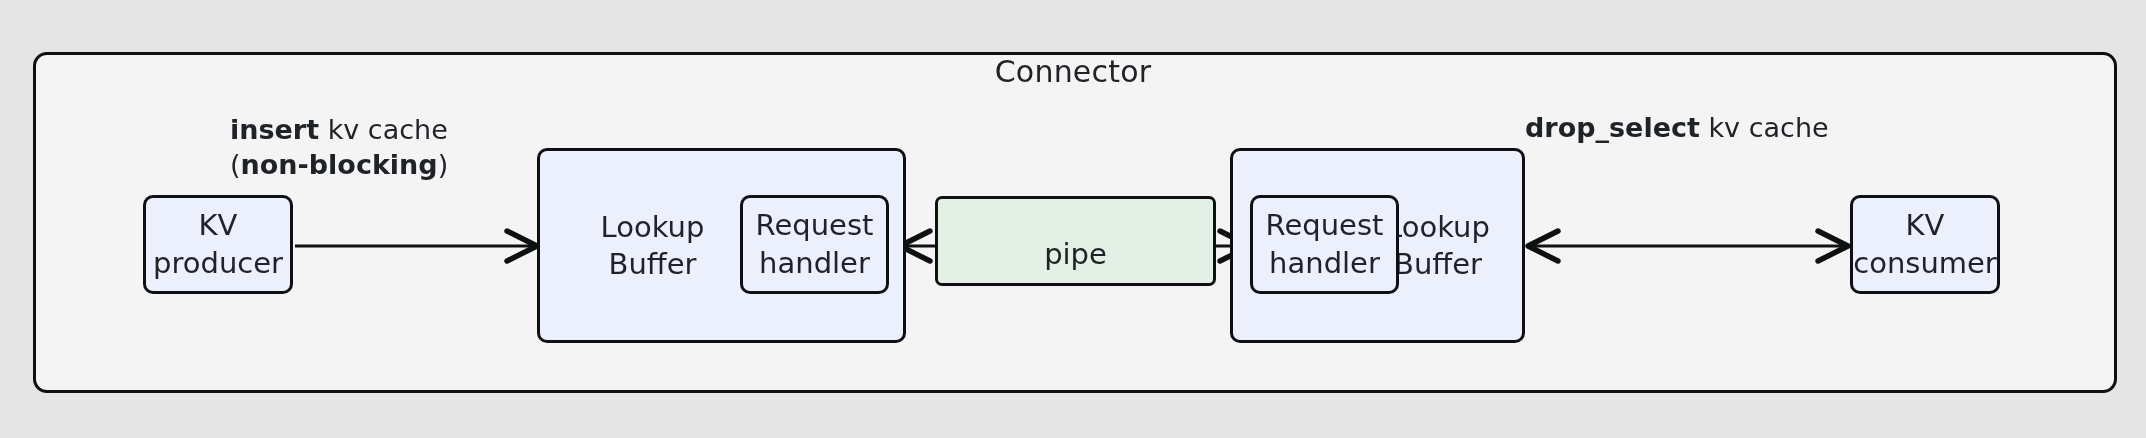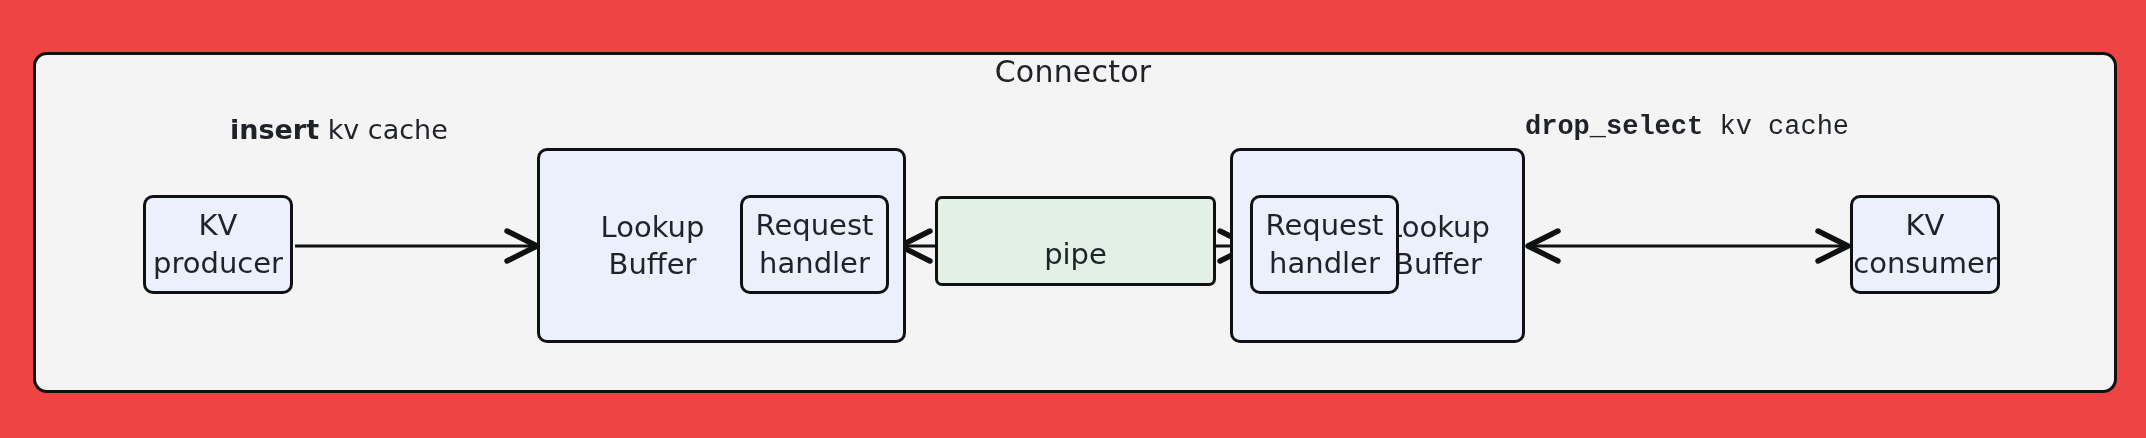--- a/index.html
+++ b/index.html
@@ -4,21 +4,21 @@
 <style>
   html, body {
     margin: 0;
     padding: 0;
     background: #ffffff;
   }
   #canvas {
     position: relative;
     width: 2146px;
     height: 438px;
-    background: #ef4444;
+    background: #e5e5e5;
     font-family: "DejaVu Sans", "Liberation Sans", sans-serif;
     overflow: hidden;
   }
 
   
   .connector-box {
     position: absolute;
     left: 33px;
     top: 52px;
     width: 2084px;
@@ -114,21 +114,21 @@
   
   .edge-label {
     position: absolute;
     color: #1f2328;
     font-size: 27px;
     line-height: 1.3;
     white-space: nowrap;
   }
   .edge-label b { font-weight: 700; }
   #label-insert      { left: 230px;  top: 112px; width: 380px; }
-  #label-dropselect  { left: 1525px; top: 110px; width: 330px; font-family: Liberation Mono, monospace; }
+  #label-dropselect  { left: 1525px; top: 110px; width: 330px; }
 </style>
 </head>
 <body>
 
 <div id="canvas">
 
   <div class="connector-box"></div>
   <div class="connector-title">Connector</div>
 
   <svg id="edges" viewBox="0 0 2146 438" xmlns="http://www.w3.org/2000/svg">
@@ -181,20 +181,23 @@
 
   <div class="node" id="kv-consumer">
     <span class="node-label">KV
 consumer</span>
   </div>
 
   <div class="edge-label" id="label-insert">
     <div>
       <b>insert</b><span> kv cache</span>
     </div>
+    <div>
+      <span>(</span><b>non-blocking</b><span>)</span>
+    </div>
   </div>
 
   <div class="edge-label" id="label-dropselect">
     <div>
       <b>drop_select</b><span> kv cache</span>
     </div>
   </div>
 
 </div>
 

